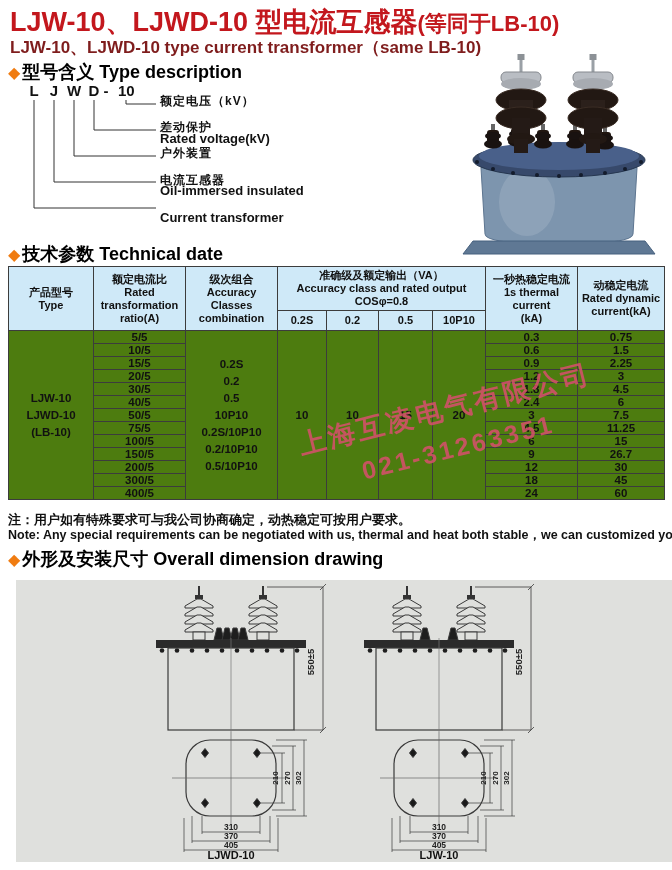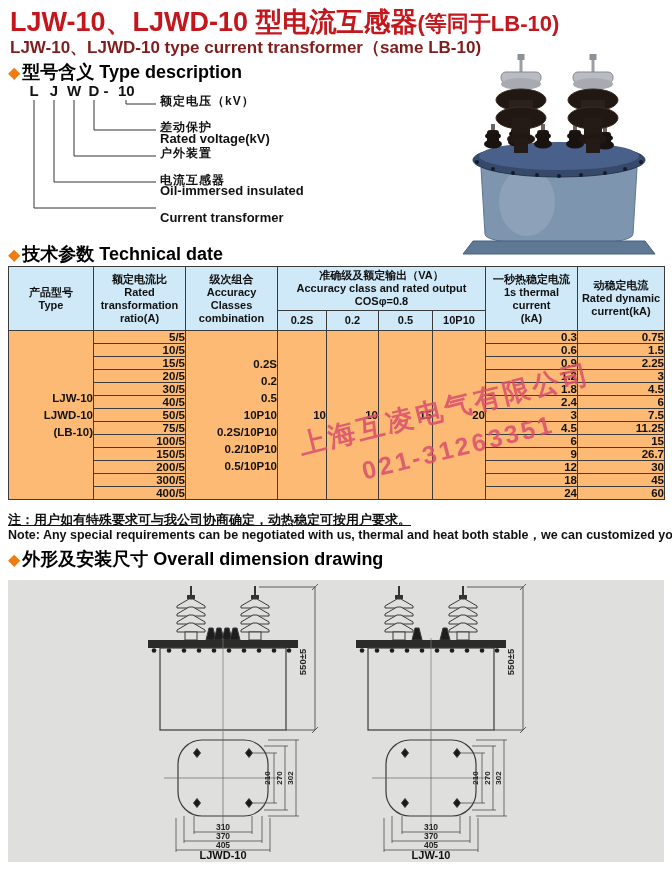--- a/index.html
+++ b/index.html
@@ -20,36 +20,36 @@
   .tc-labels{left:160px;top:95px;width:300px;}
   .tc-pair{height:26.2px;}
   .tc-zh{font-size:12px;font-weight:bold;line-height:13px;letter-spacing:1px;}
   .tc-en{font-size:13px;font-weight:bold;line-height:13px;margin-top:24px;}
 
   
   table.spec{border-collapse:collapse;table-layout:fixed;width:656px;}
   table.spec th,table.spec td{border:1px solid #3c3c3c;text-align:center;vertical-align:middle;
       padding:0;font-weight:bold;overflow:hidden;}
   table.spec th{background:#cfe9f8;font-size:11px;line-height:13px;white-space:pre-line;}
-  table.spec td{font-size:11.5px;background:#fdba74;text-align:right;}
+  table.spec td{font-size:11.5px;background:#4d7c0f;}
   tr.hrow1{height:44px;} tr.hrow2{height:20px;}
   tr.drow{height:13px;}
   td.pre{white-space:pre-line;line-height:17px;}
 
-  .note-zh{left:8px;top:511px;font-size:13px;font-weight:bold;white-space:nowrap;text-decoration:underline;}
+  .note-zh{left:8px;top:511px;font-size:13px;font-weight:bold;white-space:nowrap;}
   .note-en{left:8px;top:527px;font-size:12.5px;font-weight:bold;white-space:nowrap;}
 
   
   .watermark{left:295px;top:428px;transform:rotate(-14deg);transform-origin:0 0;
       color:#d94f6e;opacity:.85;z-index:5;pointer-events:none;white-space:nowrap;}
   .wm1{font-size:27px;font-weight:bold;letter-spacing:3px;}
   .wm2{font-size:25px;font-weight:bold;letter-spacing:3px;margin:8px 0 0 55px;}
 
   
-  .panel{left:8px;top:580px;width:656px;height:282px;background:#dfe0dd;}
+  .panel{left:16px;top:580px;width:656px;height:282px;background:#dfe0dd;}
   .dim-svg{position:absolute;top:2px;width:230px;height:278px;}
   text{font-family:"Liberation Sans","DejaVu Sans",sans-serif;}
 </style>
 </head>
 <body>
 
 <div class="abs title">
   <span>LJW-10、LJWD-10 型电流互感器</span><span class="paren">(等同于LB-10)</span>
 </div>
 <div class="abs subtitle">LJW-10、LJWD-10 type current transformer（same LB-10)</div>

